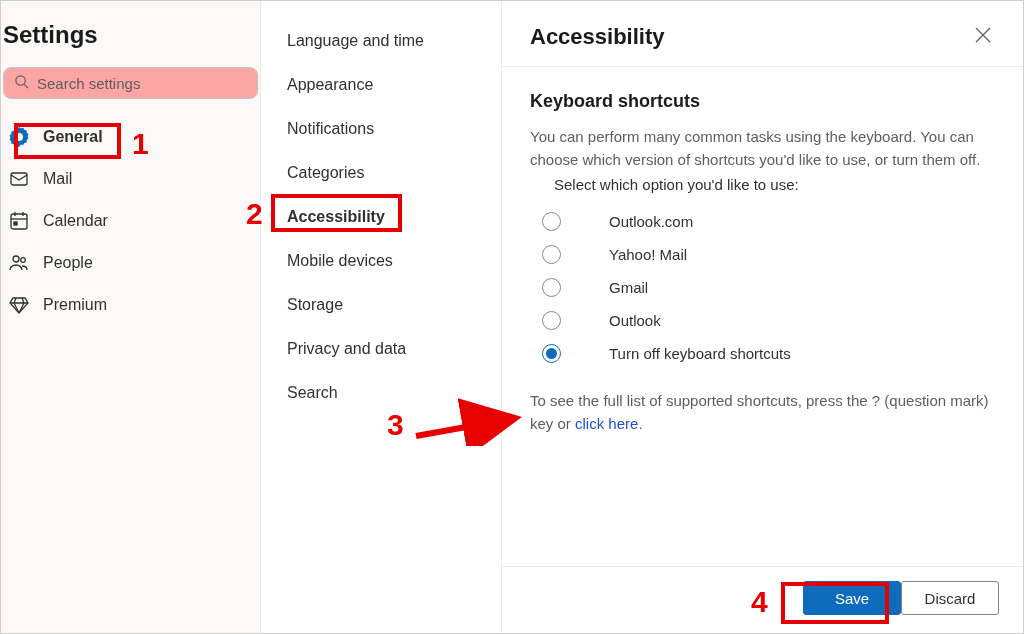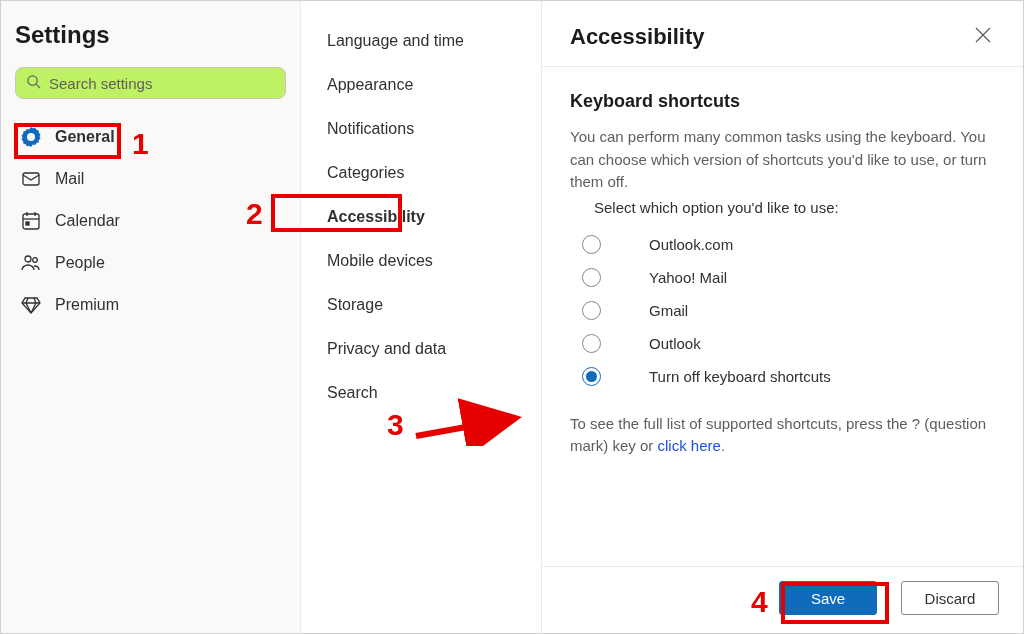--- a/index.html
+++ b/index.html
@@ -13,35 +13,35 @@
       overflow: hidden;
       border: 1px solid #d0d0d0;
       position: relative;
     }
     .layout {
       display: flex;
       height: 100%;
     }
     
     .sidebar-left {
-      width: 300px;
+      width: 260px;
       background: #faf9f8;
-      padding: 20px 14px;
+      padding: 20px 2px;
       border-right: 1px solid #edebe9;
     }
     .settings-title {
       font-size: 24px;
       font-weight: 700;
       color: #1b1b1b;
       margin-bottom: 18px;
     }
     .search-box {
       display: flex;
       align-items: flex-end;
-      background: #bef264;
+      background: #fca5a5;
       border: 1px solid #c8c6c4;
       border-radius: 8px;
       padding: 6px 10px;
       margin-bottom: 20px;
     }
     .search-box svg { flex-shrink: 0; margin-right: 8px; }
     .search-input {
       border: none;
       outline: none;
       font-size: 15px;
@@ -152,21 +152,21 @@
     .hint-text {
       font-size: 15px;
       color: #605e5c;
       line-height: 1.5;
     }
     .hint-text .link { color: #1d4ed8; cursor: pointer; }
     .content-footer {
       display: flex;
       justify-content: flex-end;
       align-items: center;
-      gap: 24px;
+      gap: 0;
       padding: 14px 24px 18px 24px;
       border-top: 1px solid #edebe9;
     }
     .btn {
       min-width: 98px;
       height: 34px;
       border-radius: 3px;
       font-size: 15px;
       cursor: pointer;
       display: flex;

